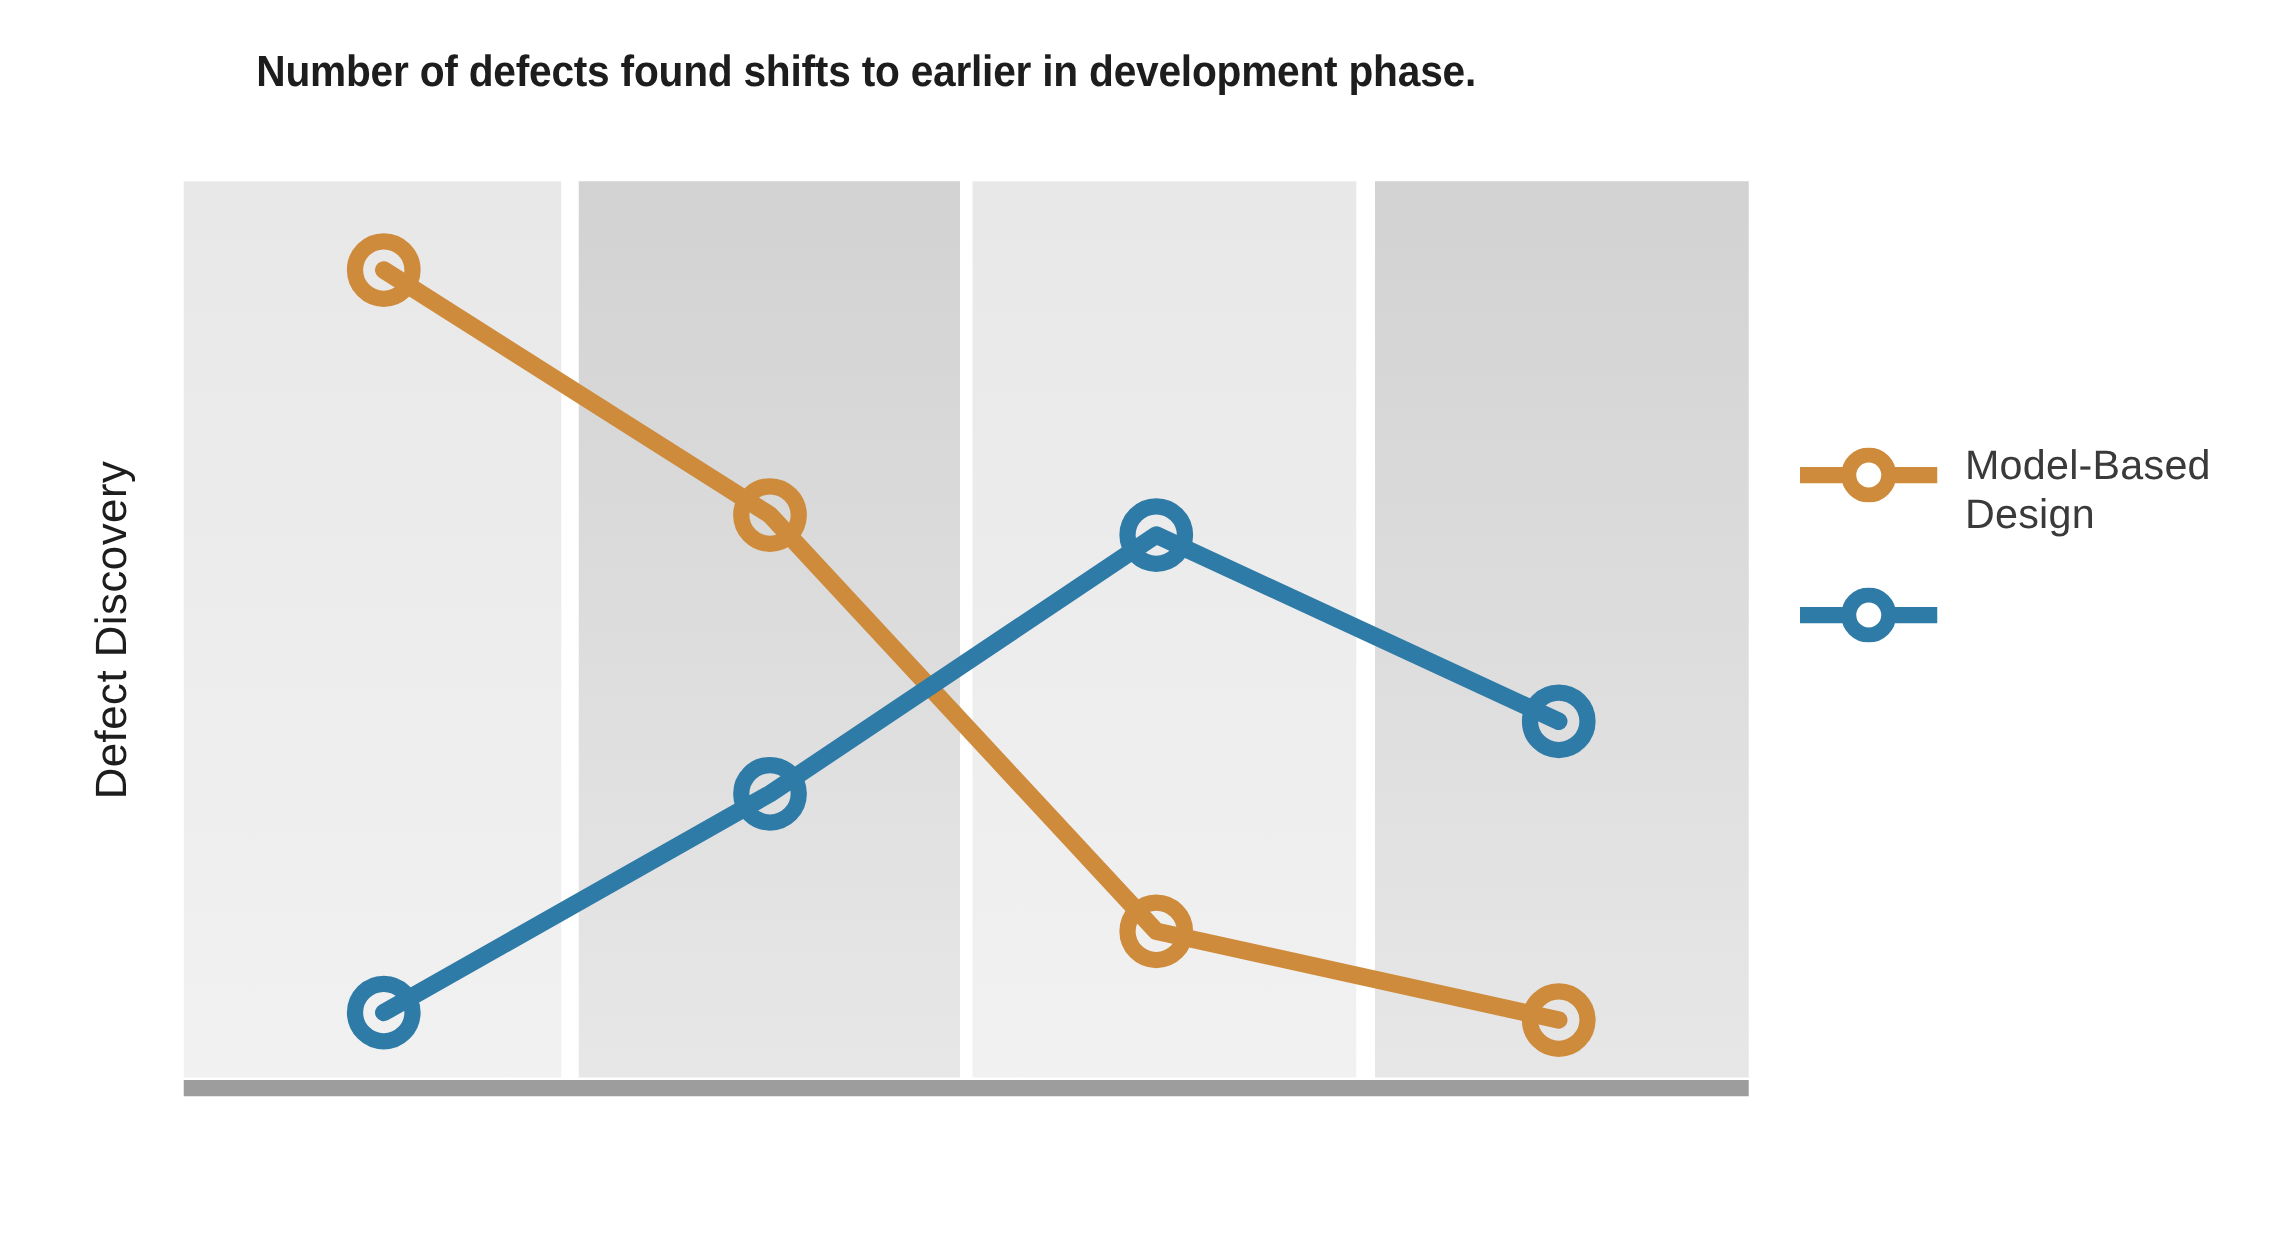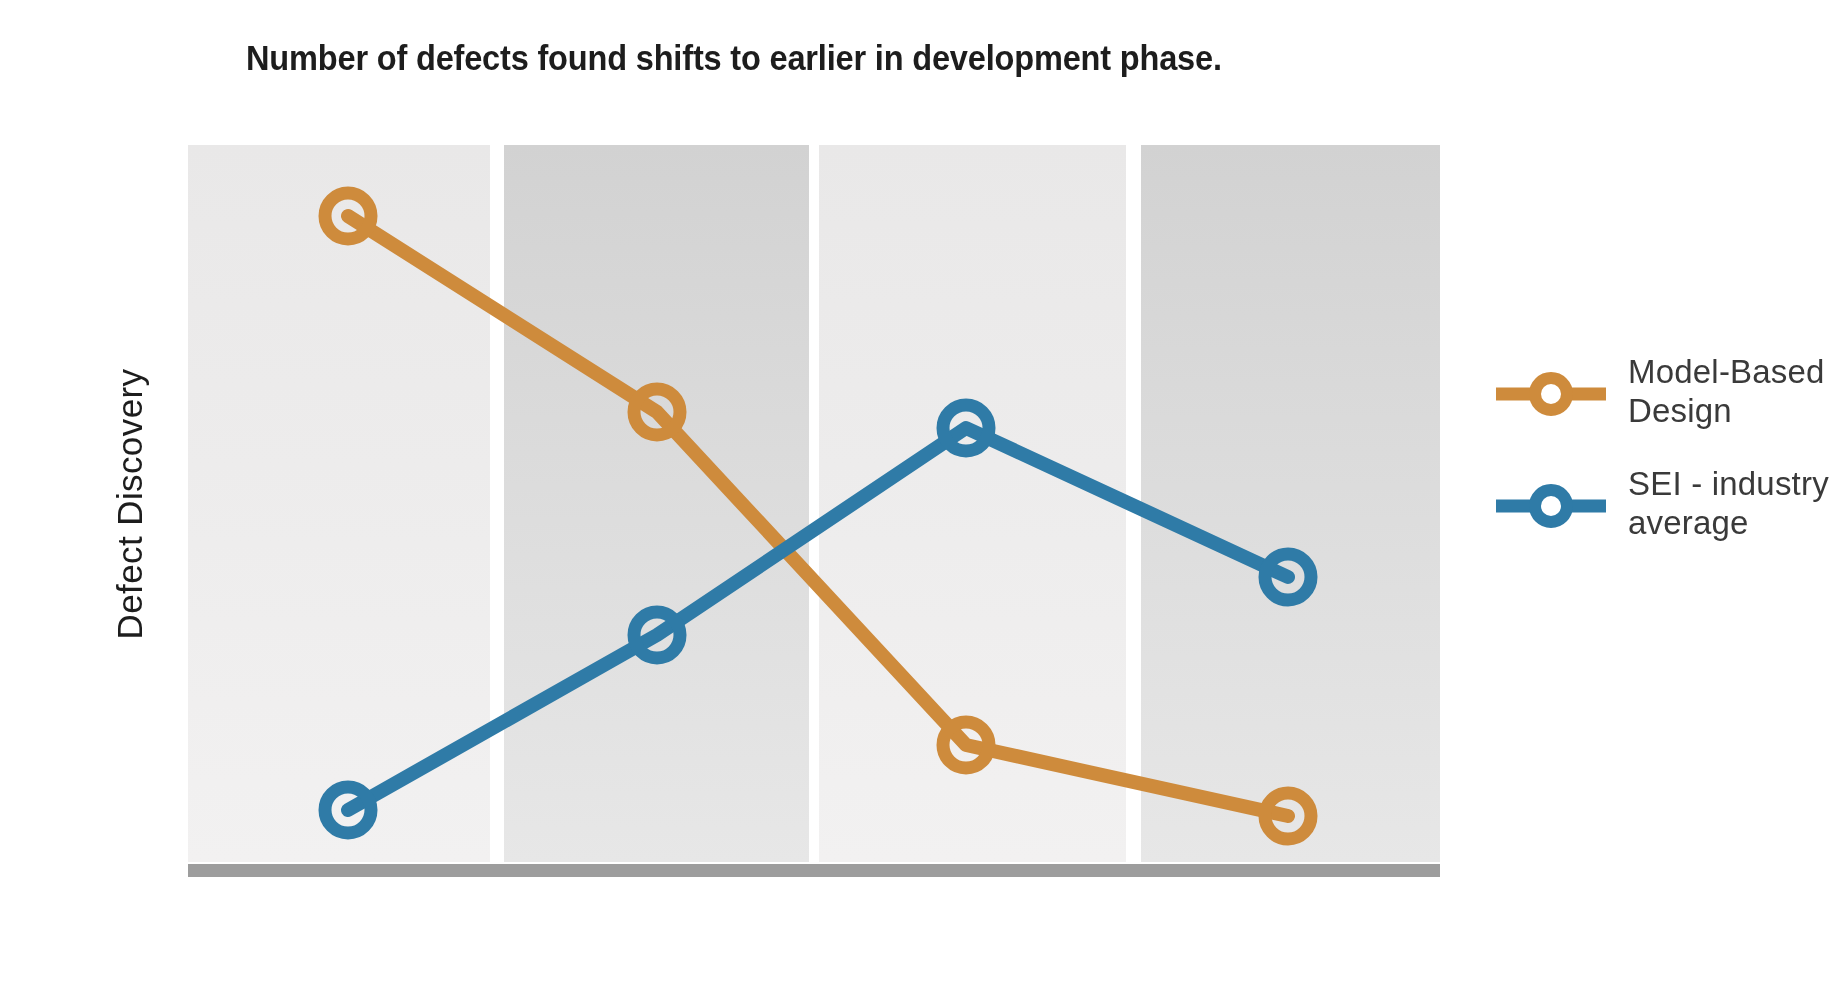--- a/index.html
+++ b/index.html
@@ -1,21 +1,21 @@
 <!DOCTYPE html>
 <html><head>
 <meta charset="utf-8">
 <style>
   html,body{margin:0;padding:0;}
   body{
     width:1830px;height:1002px;background:#ffffff;
     font-family:"Liberation Sans",sans-serif;
     overflow:hidden;position:relative;
   }
-  #chart-root{position:absolute;inset:0;margin-left:41px;}
+  #chart-root{position:absolute;inset:0;}
 
   
   .chart-title{
     position:absolute;left:205px;top:38px;
     font-family:"Liberation Sans",sans-serif;
     font-size:35px;font-weight:bold;color:#1d1d1d;
     letter-spacing:-0.2px;
     transform:scaleX(0.93);transform-origin:left center;
     white-space:nowrap;
   }
@@ -60,21 +60,21 @@
     font-size:34px;color:#1d1d1d;white-space:nowrap;
     transform:translateX(-50%) scaleX(0.95);
     font-family:"Liberation Sans",sans-serif;
   }
 
   
   .legend{
     position:absolute;left:1440px;top:352px;width:380px;
   }
   .legend-item{
-    position:absolute;left:15px;display:flex;align-items:center;
+    position:absolute;left:0;display:flex;align-items:flex-start;
   }
   .legend-item.one{top:0;}
   .legend-item.two{top:112px;}
   .legend-swatch{
     width:110px;height:44px;flex:0 0 110px;margin-top:6px;
   }
   .legend-text{
     margin-left:22px;font-size:33px;line-height:39px;color:#3a3a3a;
     font-family:"Liberation Sans",sans-serif;letter-spacing:0.2px;
   }
@@ -125,17 +125,16 @@
         <circle cx="55" cy="22" r="16" fill="#ffffff" stroke="#ce8b3c" stroke-width="12"></circle>
       </svg>
       <div class="legend-text">Model-Based Design</div>
     </div>
 
     <div class="legend-item two">
       <svg class="legend-swatch" viewBox="0 0 110 44">
         <line x1="0" y1="22" x2="110" y2="22" stroke="#2f7ba7" stroke-width="13"></line>
         <circle cx="55" cy="22" r="16" fill="#ffffff" stroke="#2f7ba7" stroke-width="12"></circle>
       </svg>
-      <div class="legend-text">SEI - industry average</div>
     </div>
 
   </div>
 </div>
 
 </body></html>

